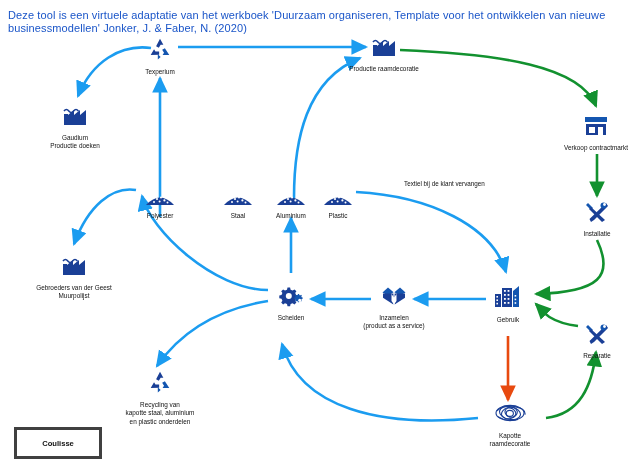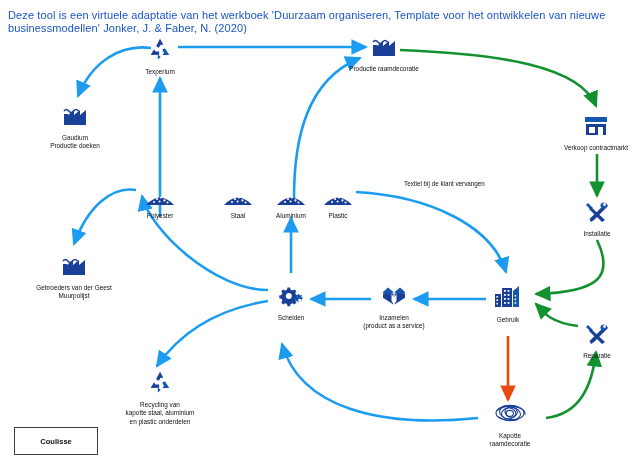--- a/index.html
+++ b/index.html
@@ -25,21 +25,21 @@
     font-size:6.4px;color:#111;line-height:1.32;white-space:nowrap;
   }
   .node .sub{display:block;font-size:6.4px;color:#111;line-height:1.32;}
 
   .edge-label{
     position:absolute;font-size:6.3px;color:#111;white-space:nowrap;
   }
 
   .legend-box{
     position:absolute;left:14px;top:427px;width:82px;height:26px;
-    border:1px solid #404040;background:#fff;
+    border:3px solid #404040;background:#fff;
     display:flex;align-items:center;justify-content:center;
   }
   .legend-box span{font-size:7.6px;font-weight:bold;color:#111;}
 </style>
 </head>
 <body>
 
 <div id="stage">
 
   <div class="header-note">Deze tool is een virtuele adaptatie van het werkboek 'Duurzaam organiseren, Template voor het ontwikkelen van nieuwe businessmodellen' Jonker, J. &amp; Faber, N. (2020)</div>

